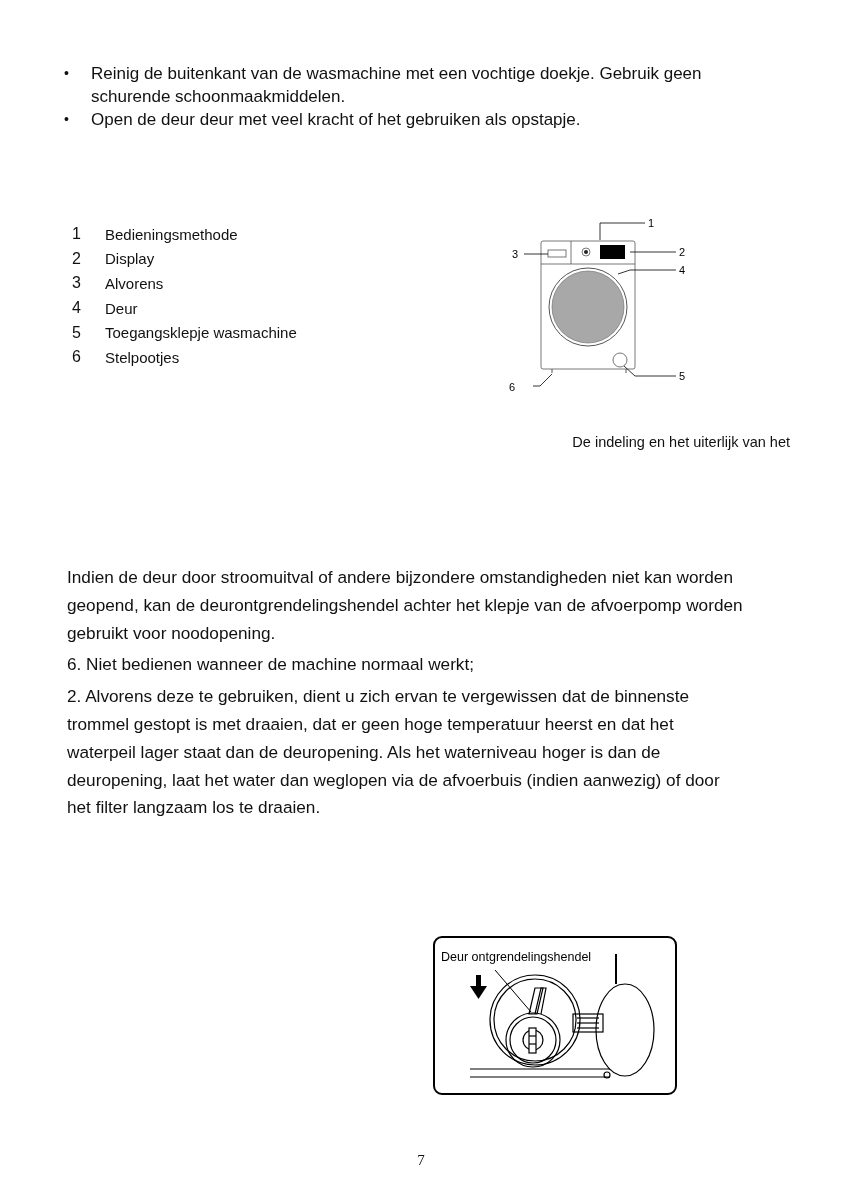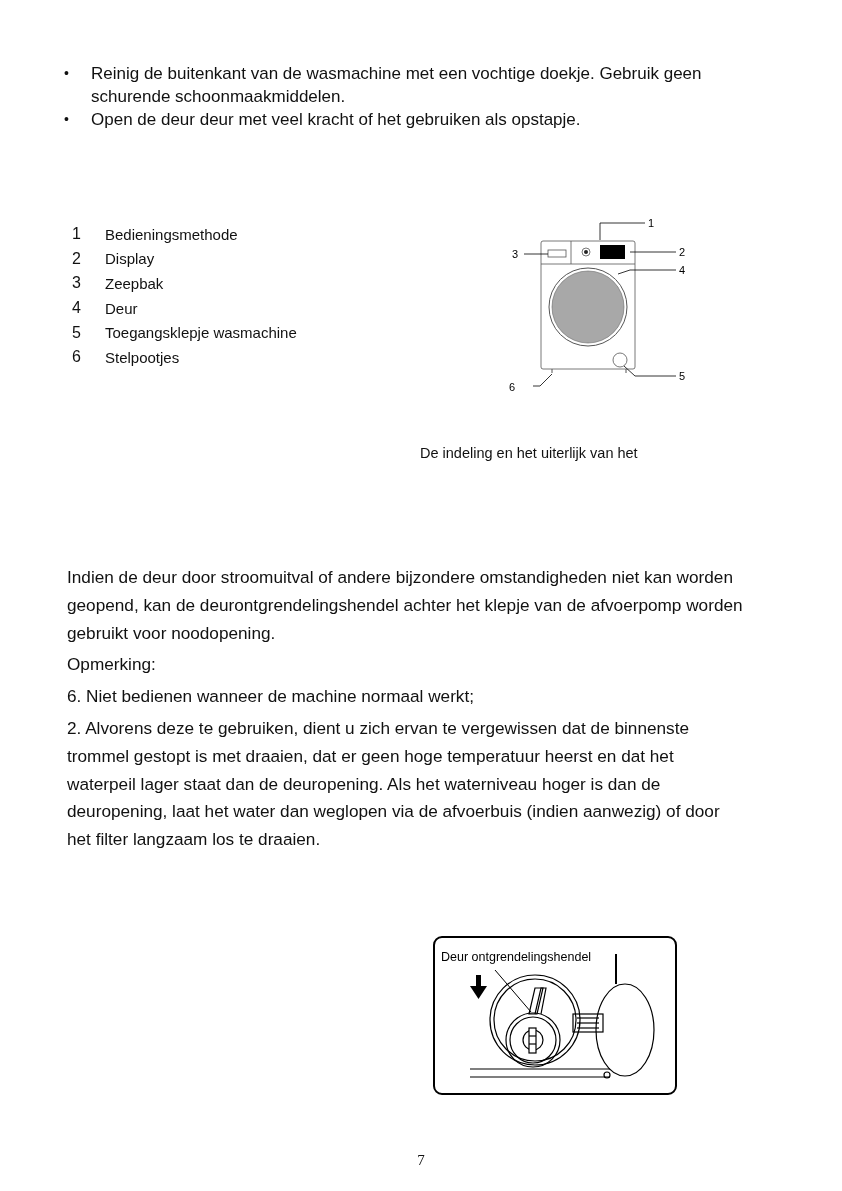--- a/index.html
+++ b/index.html
@@ -5,21 +5,21 @@
     html, body { margin: 0; padding: 0; background: #ffffff; }
     body { width: 842px; height: 1191px; position: relative; overflow: hidden;
       font-family: "Liberation Sans", sans-serif; color: #111; }
     .abs { position: absolute; }
     .bullets { left: 62px; top: 62px; width: 720px; font-size: 17px; line-height: 23px; }
     .bullet { display: flex; }
     .bullet .dot { width: 27px; flex: none; font-size: 14px; line-height: 23px; padding-left: 2px; }
     .legend { left: 72px; top: 222px; font-size: 15px; }
     .legend-row { display: flex; height: 24.6px; align-items: center; }
     .legend-row .num { width: 33px; font-size: 16px; }
-    .caption { left: 420px; top: 445px; width: 370px; text-align: left; font-size: 14.5px; line-height: 17px; }
+    .caption { left: 420px; top: 434px; width: 370px; text-align: right; font-size: 14.5px; line-height: 17px; }
     .body-text { left: 63px; top: 560px; width: 685px; font-size: 17.2px; line-height: 27.8px; }
     .body-text p { margin: 4px; }
     .justify { text-align: justify; text-align-last: left; }
     .page-num { left: 0; width: 842px; top: 1152px; text-align: center; font-family: "Liberation Serif", serif; font-size: 15px; }
     .fig1 { left: 500px; top: 210px; width: 200px; height: 190px; }
     .fig2 { left: 425px; top: 930px; width: 260px; height: 170px; }
   </style>
 </head>
 <body>
 
@@ -38,21 +38,21 @@
   <div class="legend-row">
       <span class="num">1</span>
       <span>Bedieningsmethode</span>
     </div>
   <div class="legend-row">
       <span class="num">2</span>
       <span>Display</span>
     </div>
   <div class="legend-row">
       <span class="num">3</span>
-      <span>Zeepbak</span>
+      <span>Alvorens</span>
     </div>
   <div class="legend-row">
       <span class="num">4</span>
       <span>Deur</span>
     </div>
   <div class="legend-row">
       <span class="num">5</span>
       <span>Toegangsklepje wasmachine</span>
     </div>
   <div class="legend-row">
@@ -93,21 +93,20 @@
     <text x="9" y="181">6</text>
   </g>
 </svg>
 
 <div class="abs caption">
   <div>De indeling en het uiterlijk van het</div>
 </div>
 
 <div class="abs body-text">
   <p>Indien de deur door stroomuitval of andere bijzondere omstandigheden niet kan worden geopend, kan de deurontgrendelingshendel achter het klepje van de afvoerpomp worden gebruikt voor noodopening.</p>
-  <p>Opmerking:</p>
   <p>6. Niet bedienen wanneer de machine normaal werkt;</p>
   <p>2. Alvorens deze te gebruiken, dient u zich ervan te vergewissen dat de binnenste trommel gestopt is met draaien, dat er geen hoge temperatuur heerst en dat het waterpeil lager staat dan de deuropening. Als het waterniveau hoger is dan de deuropening, laat het water dan weglopen via de afvoerbuis (indien aanwezig) of door het filter langzaam los te draaien.</p>
 </div>
 
 <svg class="abs fig2" viewBox="0 0 260 170">
   <rect x="9" y="7" width="242" height="157" rx="8" fill="#fff" stroke="#000" stroke-width="2"></rect>
   <text x="16" y="31" font-family="Liberation Sans, sans-serif" font-size="12.5" fill="#000">Deur ontgrendelingshendel</text>
   <g>
     <rect x="51" y="45" width="5" height="12" fill="#000"></rect>
     <polygon points="45,56 62,56 53.5,69" fill="#000"></polygon>

